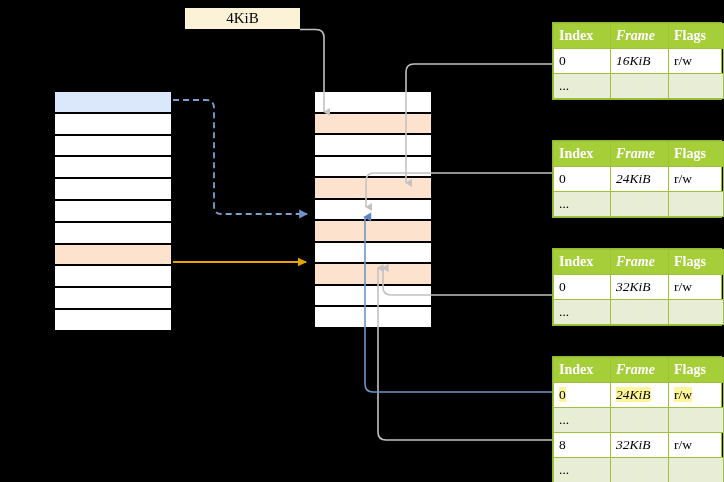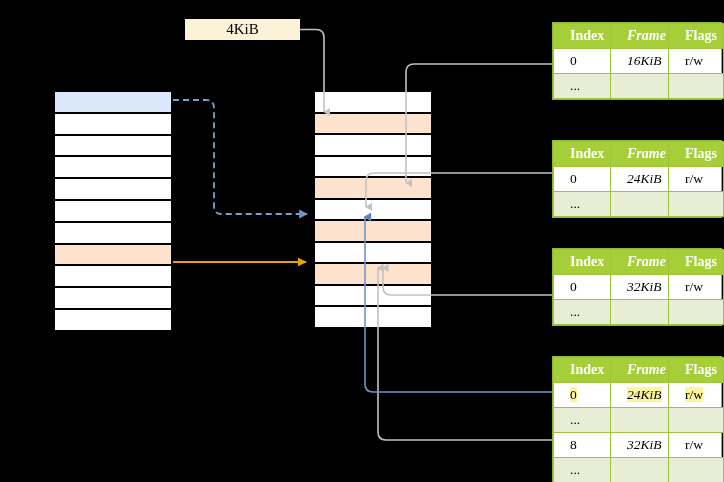--- a/index.html
+++ b/index.html
@@ -41,21 +41,21 @@
     background: #ffffff;
   }
   .pt table {
     border-collapse: collapse;
     width: 100%;
     table-layout: fixed;
   }
   .pt th, .pt td {
     border: 1px solid #9ec238;
     font-size: 13.5px;
-    padding: 2px 16px;
+    padding: 2px 5px;
     height: 25px;
     box-sizing: border-box;
     text-align: left;
     font-weight: normal;
     color: #000000;
     overflow: hidden;
     white-space: nowrap;
   }
   .pt th {
     background: #a6ce39;
@@ -93,21 +93,21 @@
     width: 724px;
     height: 482px;
     pointer-events: none;
   }
 </style>
 </head>
 <body>
 
 <div id="canvas">
 
-  <div class="callout" id="callout" style="left: 185px; top: 19px; width: 115px;">
+  <div class="callout" id="callout" style="left: 185px; top: 8px; width: 115px;">
     <span>4KiB</span>
   </div>
 
   <div class="memtable" id="left-table" style="left: 53px; top: 90px; width: 120px; height: 239.8px;">
       <div class="memrow blue" style="height: 21.8px;"></div>
       <div class="memrow " style="height: 21.8px;"></div>
       <div class="memrow " style="height: 21.8px;"></div>
       <div class="memrow " style="height: 21.8px;"></div>
       <div class="memrow " style="height: 21.8px;"></div>
       <div class="memrow " style="height: 21.8px;"></div>

